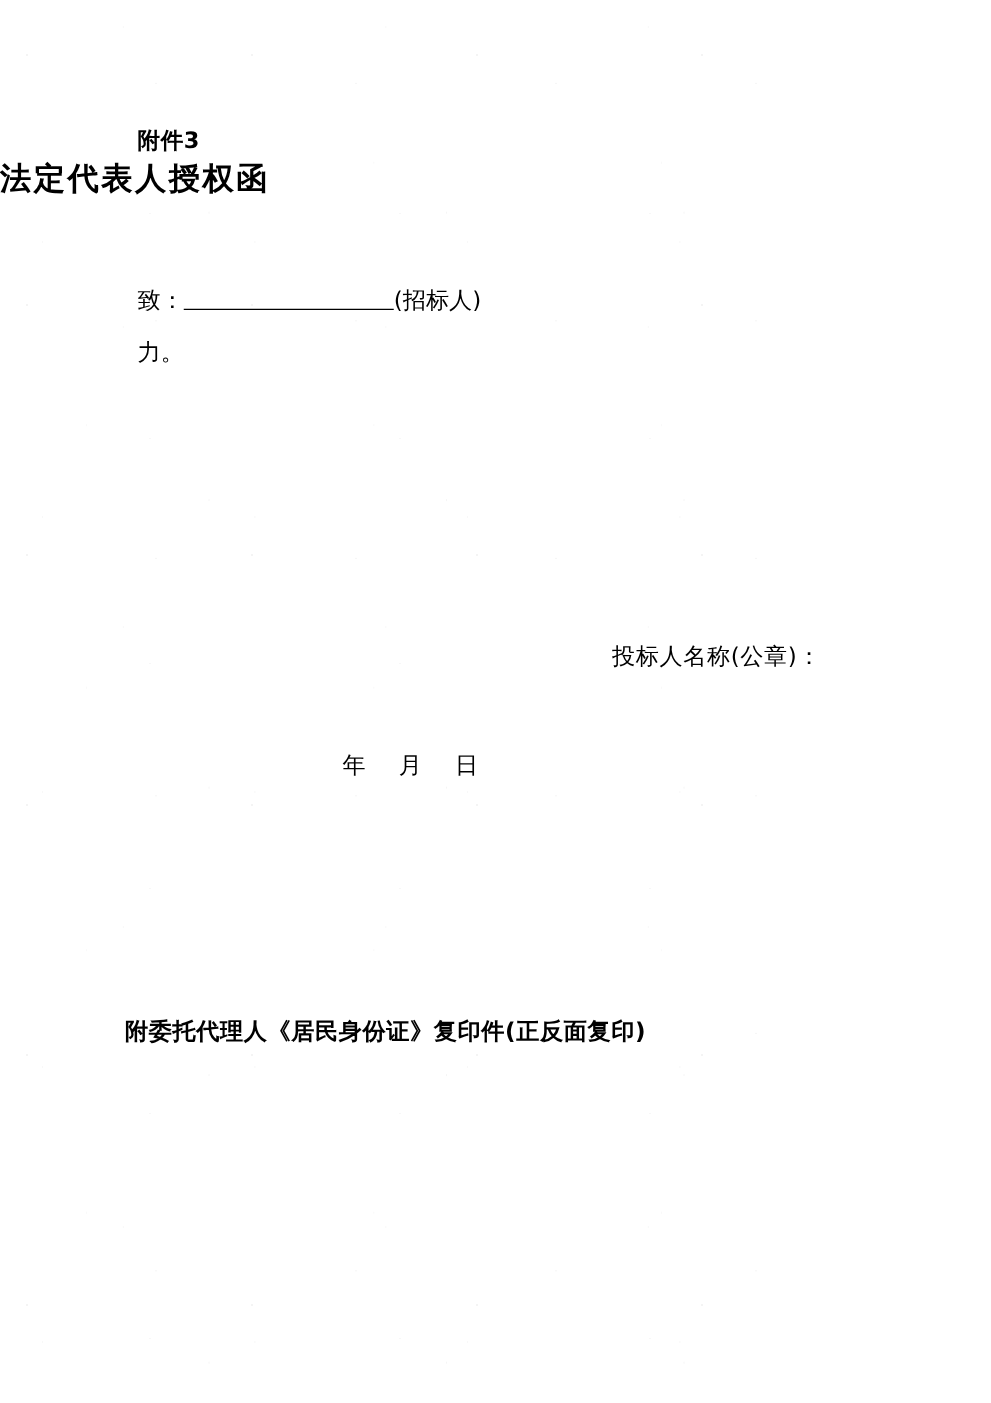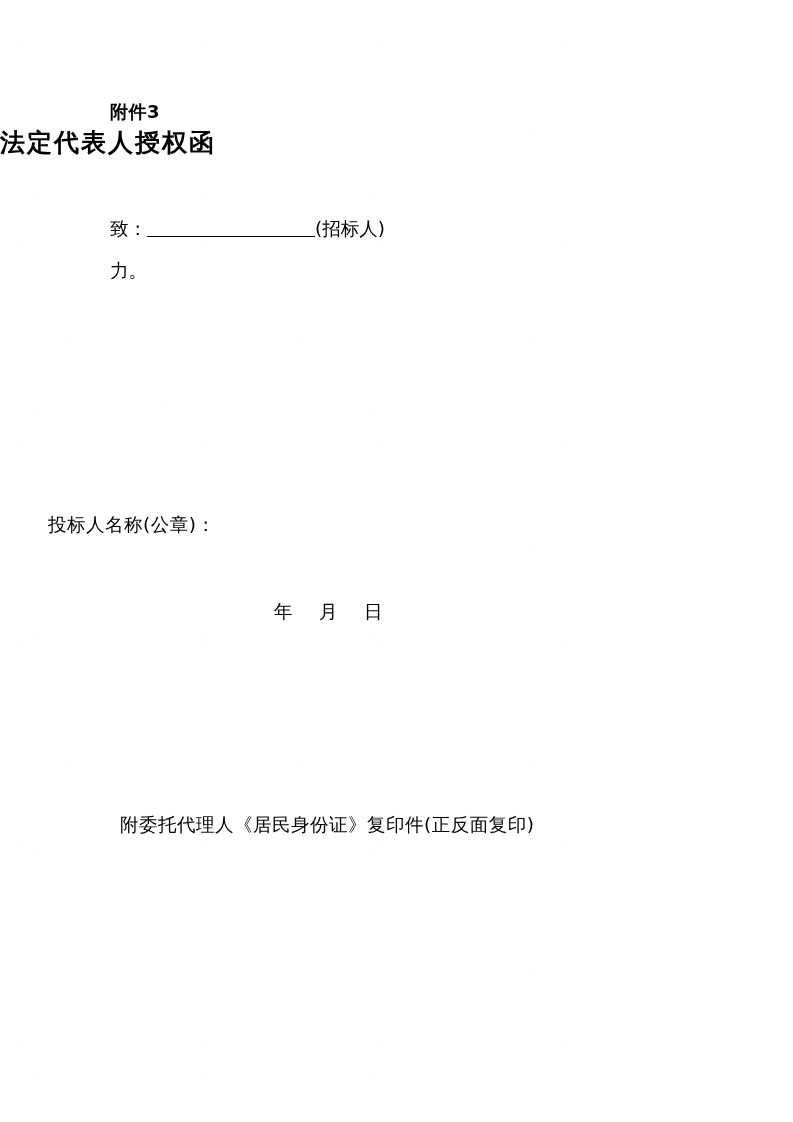--- a/index.html
+++ b/index.html
@@ -53,21 +53,21 @@
     right: 0;
     top: 126px;
     font-size: 25px;
     font-weight: bold;
     letter-spacing: 2px;
   }
 
   .body-block {
     position: absolute;
     left: 110px;
-    top: 208px;
+    top: 220px;
     width: 570px;
     font-size: 18.5px;
     line-height: 42px;
   }
   .line-to {
     white-space: nowrap;
   }
   .blank {
     display: inline-block;
     border-bottom: 1px solid #000;
@@ -91,37 +91,38 @@
   }
 
   .sign-block {
     position: absolute;
     left: 0;
     right: 0;
     top: 512px;
     font-size: 18.5px;
   }
   .sign-line {
-    text-align: left;
+    text-align: right;
     margin-bottom: 62px;
     letter-spacing: 0.5px;
     padding-left: 48px;
   }
   .date-line {
     text-align: center;
     letter-spacing: 0.5px;
   }
   .date-line .sp { display: inline-block; width: 26px; }
 
   .footnote {
     position: absolute;
-    left: 120px;
+    left: 100px;
     top: 812px;
     font-size: 18.5px;
     letter-spacing: 0.5px;
+    font-weight: bold;
   }
 </style>
 </head>
 <body>
 
 <div class="page">
   <div class="speckle"></div>
 
   <div class="attachment-label">附件3</div>
 

